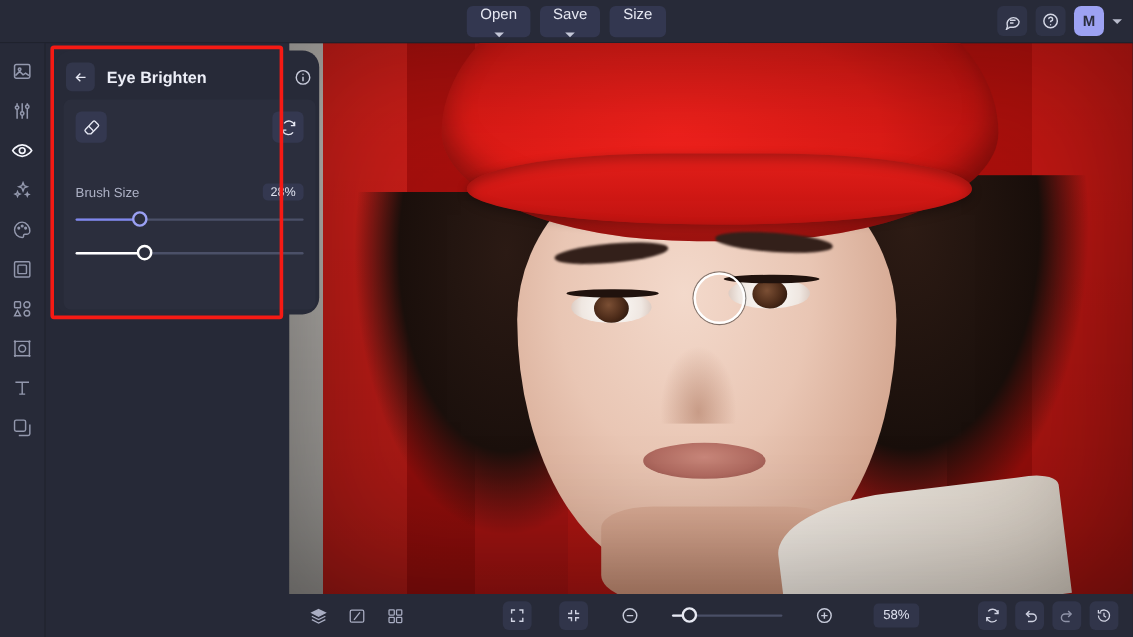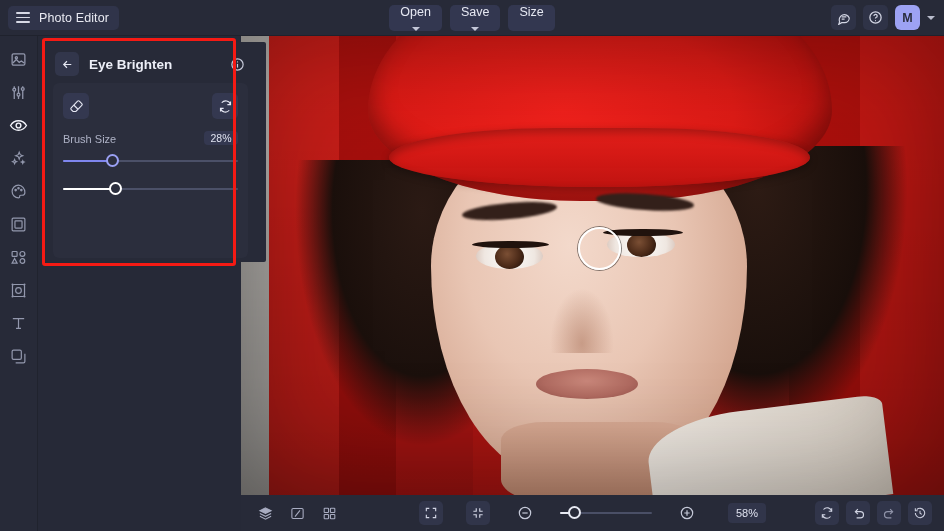--- a/index.html
+++ b/index.html
@@ -154,40 +154,40 @@
     color: #dfe2ef; font-size: 11px; margin-left: 6px;
   }
 
   
   #panel-outline {
     position: absolute; left: 42px; top: 38px; width: 194px; height: 228px;
     border: 3px solid #f51a14; border-radius: 3px;
   }
   #panel {
     position: absolute; left: 46px; top: 42px; width: 220px; height: 220px;
-    background: #272a38; border-radius: 2px; padding: 7px 18px 8px 7px;
+    background: #272a38; border-radius: 14px; padding: 7px 3px 8px 7px;
   }
   .panel-head { display: flex; align-items: center; height: 30px; padding: 0 2px; }
   .back-btn { width: 24px; height: 24px; border-radius: 5px; background: #32364b; display: flex; align-items: center; justify-content: center; cursor: pointer; }
   .panel-title { color: #eceef7; font-size: 13.5px; font-weight: bold; margin-left: 10px; flex: 1; }
   .info-btn { width: 18px; height: 18px; display: flex; align-items: center; justify-content: center; cursor: pointer; }
 
   .panel-body {
     background: #2b2e3d; border-radius: 6px; margin-top: 4px;
     padding: 10px 10px 11px 10px; height: 175px;
   }
   .tool-row { display: flex; justify-content: space-between; align-items: center; height: 26px; }
   .tool-sq { width: 26px; height: 26px; border-radius: 5px; background: #343850; display: flex; align-items: center; justify-content: center; cursor: pointer; }
 
   .slider-block { margin-top: 12px; }
   .slider-label-row { display: flex; justify-content: space-between; align-items: flex-end; }
   .slider-label { color: #aeb2c6; font-size: 11px; }
   .slider-val {
     background: #343850; border-radius: 4px; padding: 1px 6px;
-    color: #dfe2ef; font-size: 10.5px; min-width: 34px; text-align: center;
+    color: #dfe2ef; font-size: 10.5px; min-width: 34px; text-align: center; margin-top: 22px;
   }
   .slider { position: relative; height: 16px; margin-top: 8px; cursor: pointer; }
   .s-track { position: absolute; top: 7px; left: 0; right: 0; height: 2px; background: #4b5068; border-radius: 2px; }
   .s-fill { position: absolute; top: 7px; left: 0; height: 2px; border-radius: 2px; }
   .s-knob { position: absolute; top: 1px; width: 13px; height: 13px; border-radius: 50%; background: #2b2e3d; }
   .s-knob.accent { border: 2.5px solid #9aa0f3; }
   .s-knob.white { border: 2.5px solid #ffffff; }
   .s-fill.accent { background: #7f86ee; }
   .s-fill.white { background: #ffffff; }
 
@@ -198,30 +198,20 @@
   }
   .pbtn.cancel { background: #343850; color: #e4e6f1; }
   .pbtn.apply { background: #9aa0f3; color: #23263a; }
 </style>
 </head>
 <body>
 
 <div id="app">
 
   <div id="topbar">
-    <div class="tb-left">
-      <div class="brand">
-        <span class="hamburger">
-            <i></i>
-            <i></i>
-            <i></i>
-          </span>
-        <span class="brand-title">Photo Editor</span>
-      </div>
-    </div>
 
     <div class="tb-center">
       <button class="tb-btn">
         <span>Open</span>
         <span class="caret"></span>
       </button>
       <button class="tb-btn">
         <span>Save</span>
         <span class="caret"></span>
       </button>

